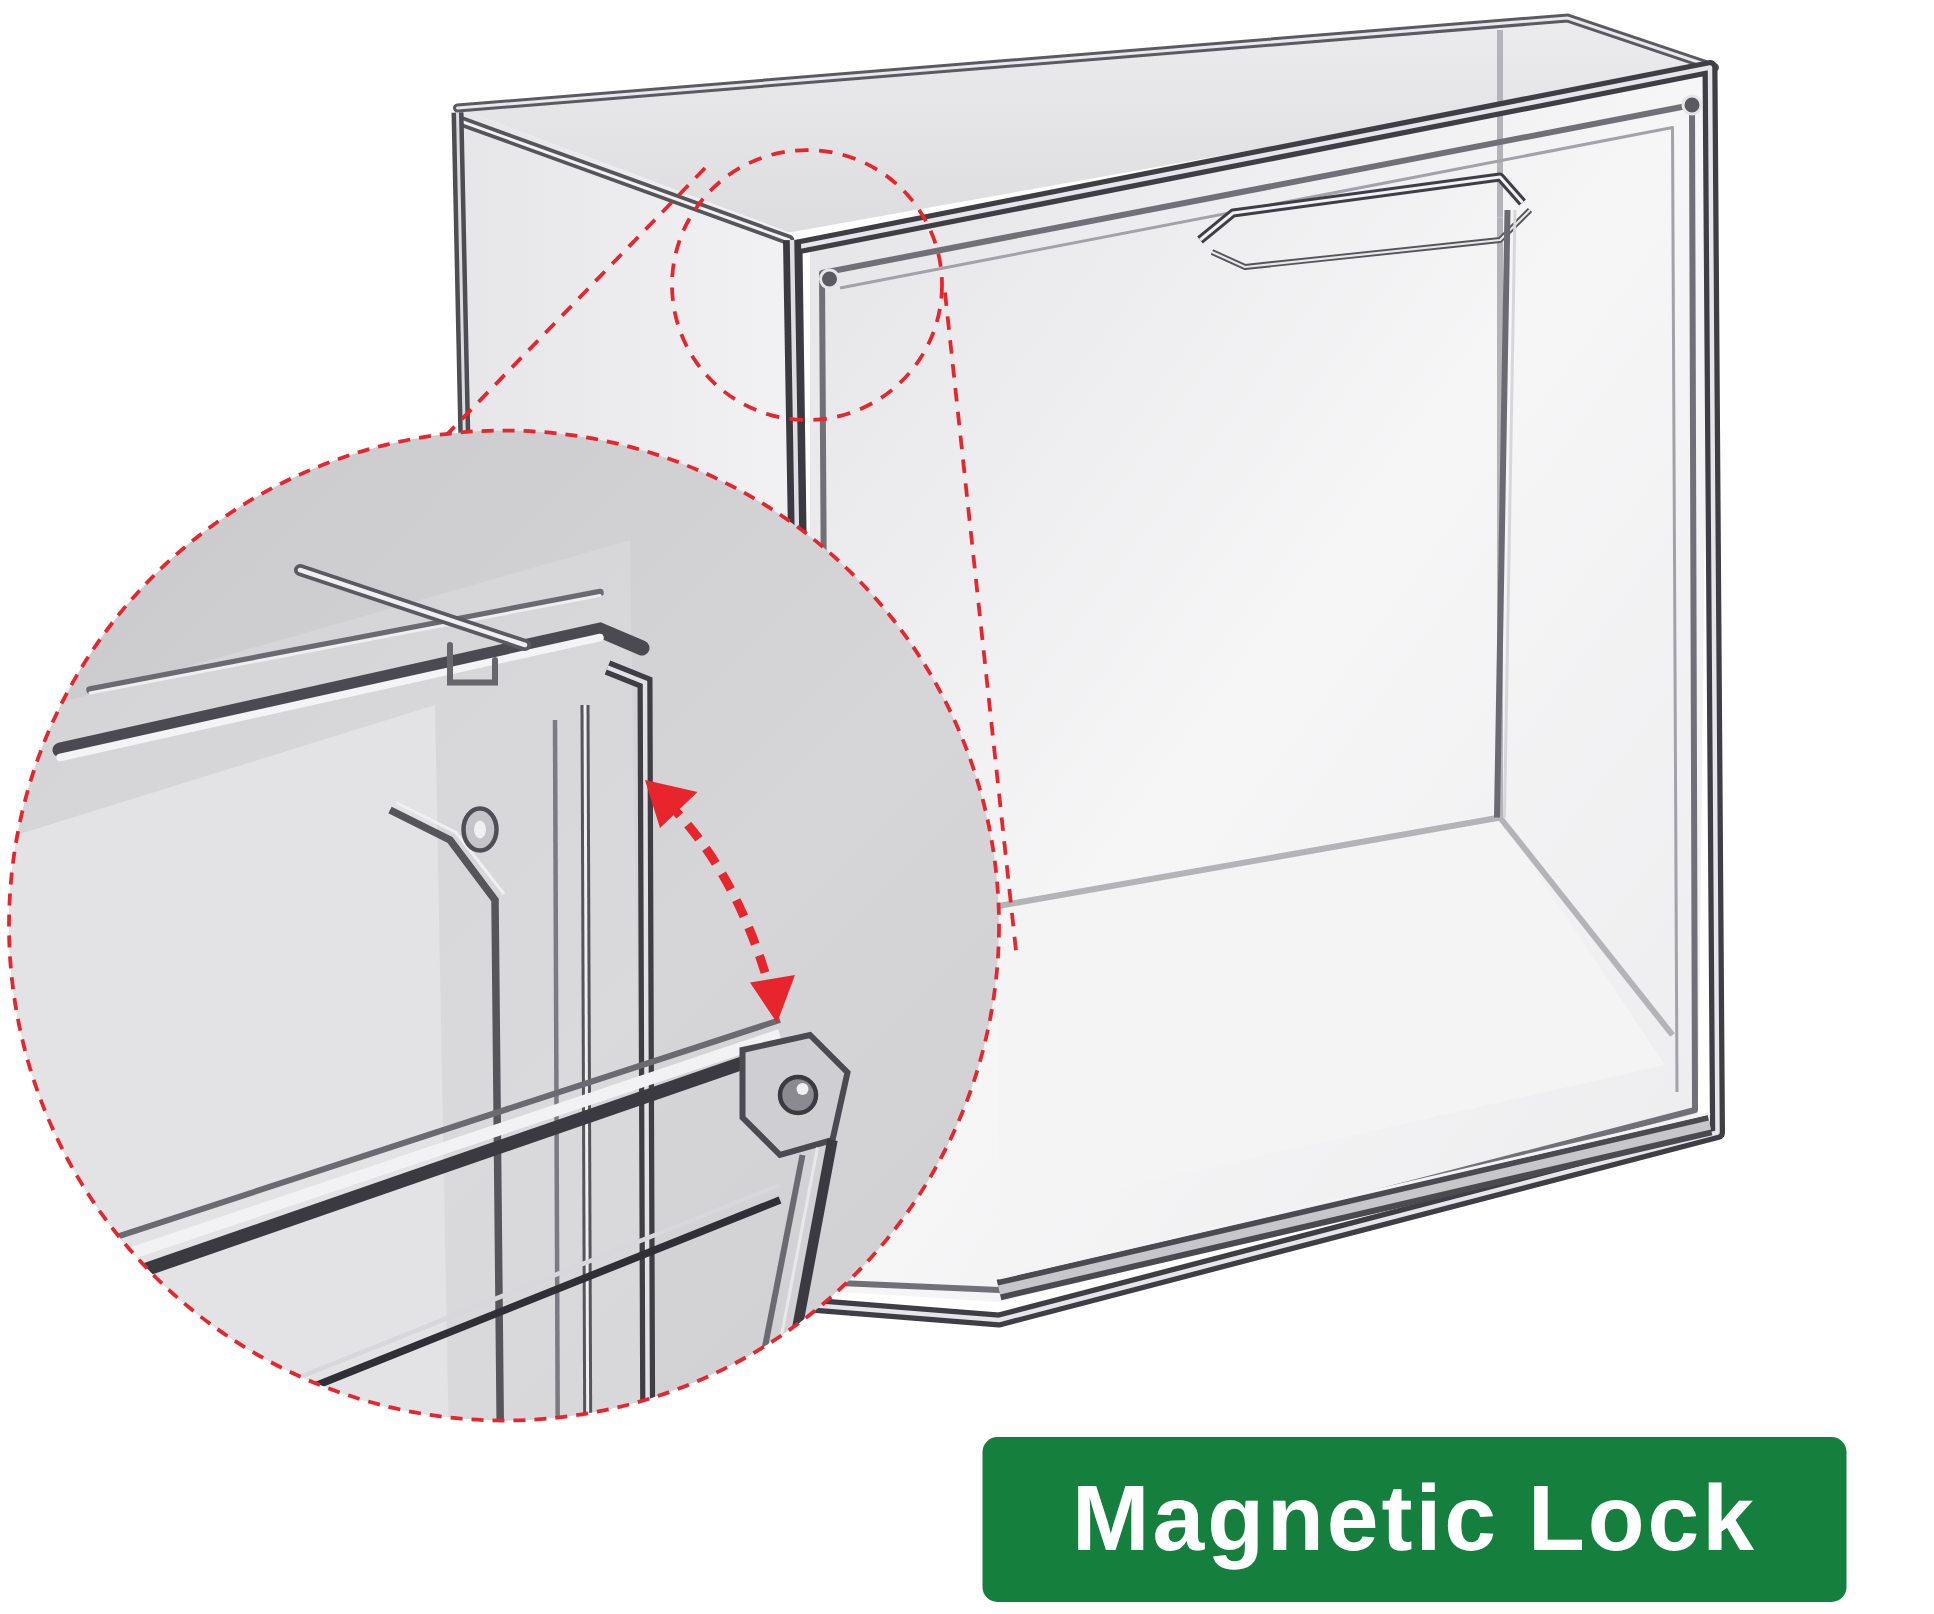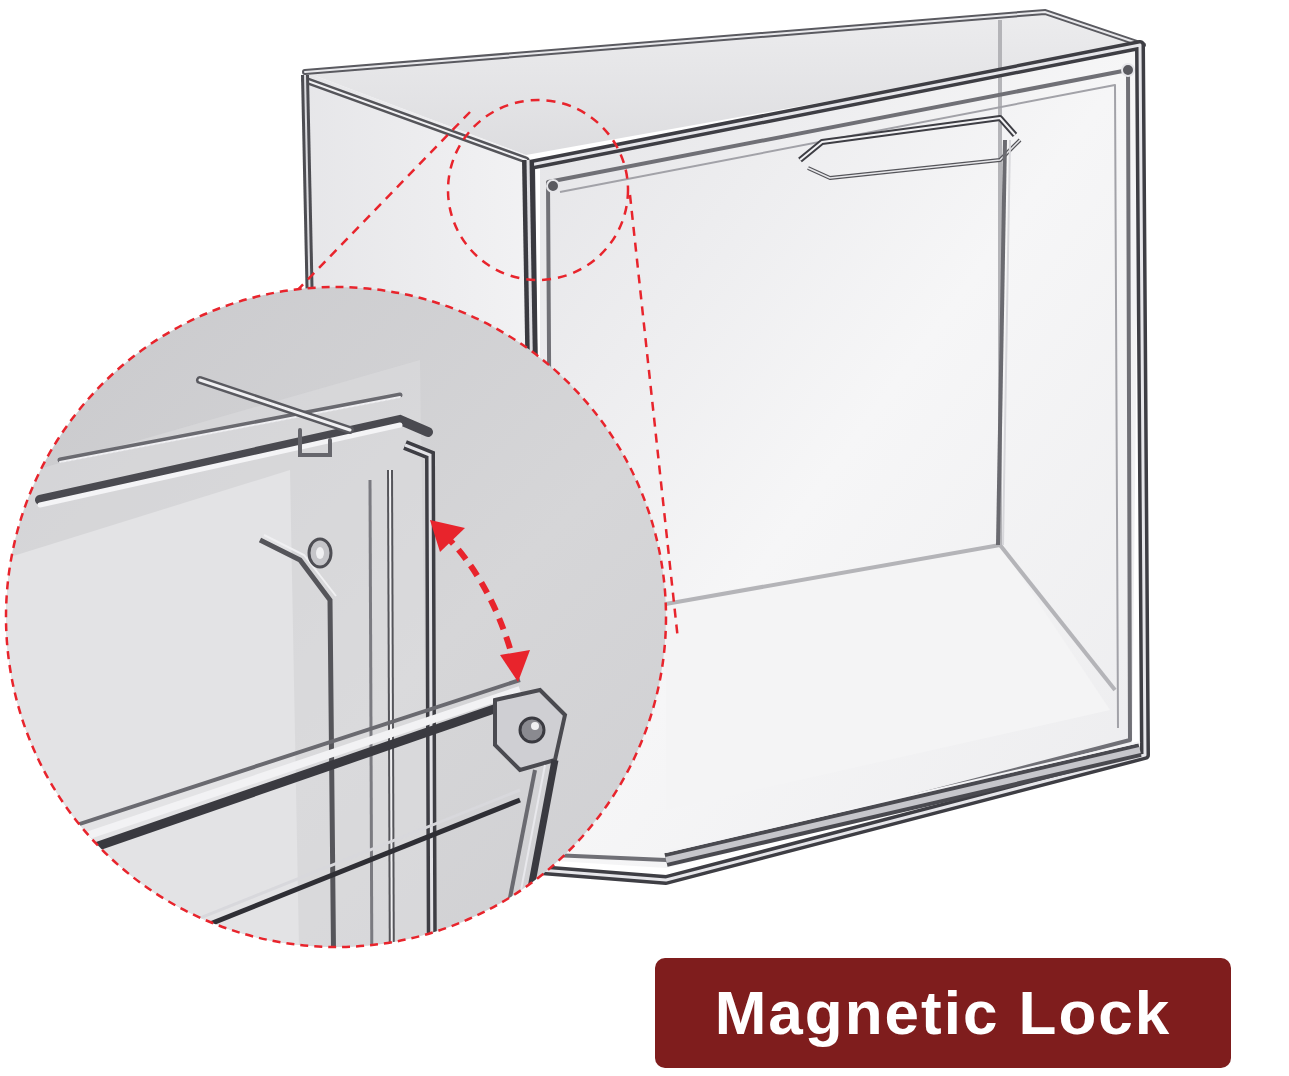--- a/index.html
+++ b/index.html
@@ -1,21 +1,21 @@
 <!DOCTYPE html>
 <html><head>
   <meta charset="utf-8">
   <style>
     html, body { margin: 0; padding: 0; background: #ffffff; }
     body { width: 1289px; height: 1076px; position: relative; overflow: hidden; font-family: "Liberation Sans", sans-serif; }
     .canvas { position: absolute; inset: 0; }
     .canvas svg { position: absolute; left: 0; top: 0; }
     .badge {
       position: absolute; left: 655px; top: 958px; width: 576px; height: 110px;
-      background: #7f1d1d; border-radius: 10px;
+      background: #15803d; border-radius: 10px;
       display: flex; align-items: center; justify-content: center;
     }
     .badge-text {
       color: #ffffff; font-family: "Liberation Sans", sans-serif; font-weight: 700;
       font-size: 62px; letter-spacing: 2px; line-height: 1;
     }
   </style>
 </head>
 <body>
 

